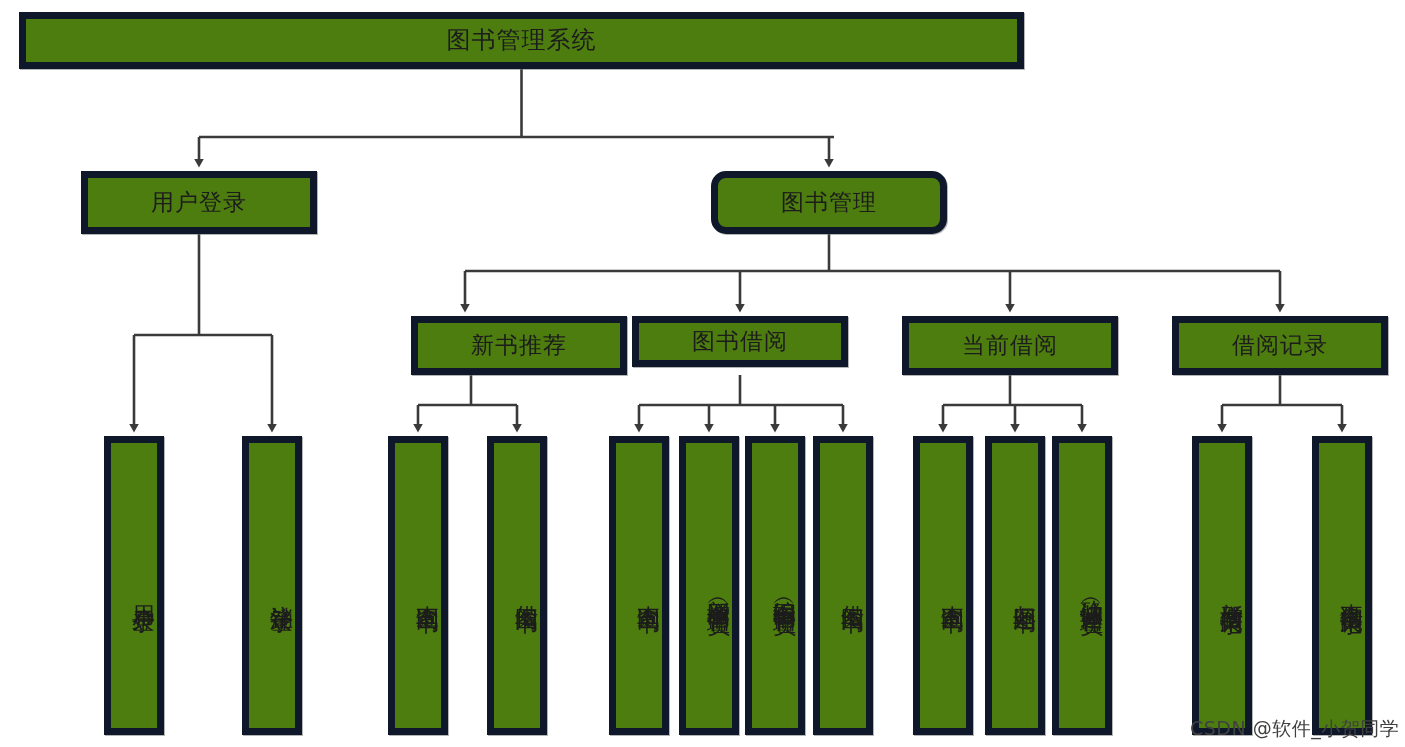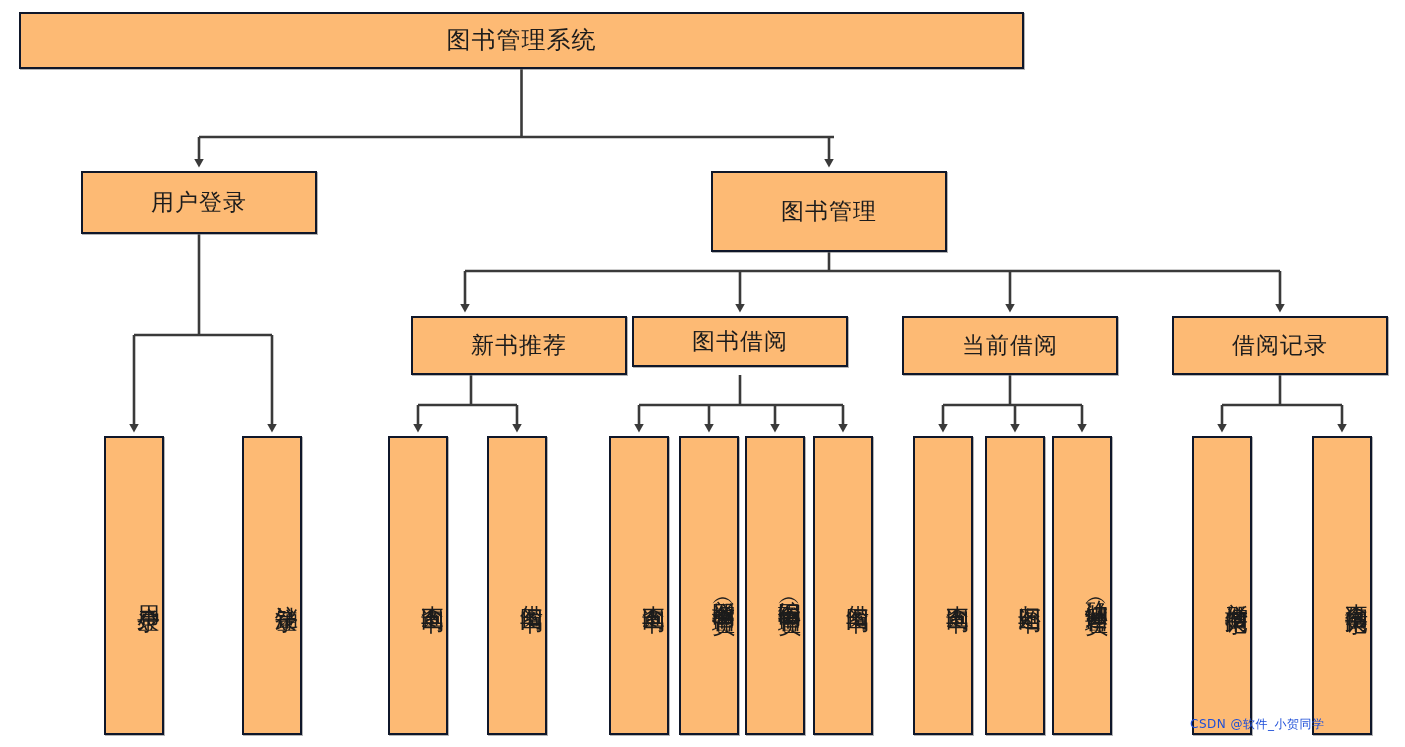--- a/index.html
+++ b/index.html
@@ -21,22 +21,22 @@
     position: absolute;
     left: 0;
     top: 0;
     width: 1405px;
     height: 747px;
     pointer-events: none;
   }
   .node {
     position: absolute;
     box-sizing: border-box;
-    background: #fdba74;
-    border: 2px solid #0f172a;
+    background: #4d7c0f;
+    border: 7px solid #0f172a;
     box-shadow: 1px 1px 0 rgba(120,120,120,0.55);
     display: flex;
     align-items: center;
     justify-content: center;
     color: #1c1c1c;
     line-height: 1.18;
   }
   .node.horiz {
     font-size: 23px;
     letter-spacing: 1px;
@@ -49,22 +49,22 @@
     writing-mode: vertical-rl;
     text-orientation: upright;
     font-size: 23px;
     letter-spacing: 2px;
     align-items: flex-start;
     justify-content: center;
     padding-top: 10px;
   }
   .watermark {
     position: absolute;
-    font-size: 12px;
-    color: #1d4ed8;
+    font-size: 19px;
+    color: #404040;
     white-space: nowrap;
     letter-spacing: 0.5px;
   }
 </style>
 </head>
 <body>
 
 <div id="canvas">
 
   <svg id="edges" viewBox="0 0 1405 747" xmlns="http://www.w3.org/2000/svg">
@@ -113,21 +113,21 @@
       <path d="M1280,375 L1280,405"></path>
       <path d="M1222,405 L1342,405"></path>
       <path d="M1222,405 L1222,425" marker-end="url(#arrow)"></path>
       <path d="M1342,405 L1342,425" marker-end="url(#arrow)"></path>
     </g>
   </svg>
 
   <div class="node horiz root" style="left:19px;top:12px;width:1005px;height:57px;">图书管理系统</div>
 
   <div class="node horiz" style="left:81px;top:171px;width:236px;height:63px;">用户登录</div>
-  <div class="node horiz" style="left:711px;top:171px;width:236px;height:81px;">图书管理</div>
+  <div class="node horiz" style="left:711px;top:171px;width:236px;height:63px;border-radius:15px;">图书管理</div>
 
   <div class="node horiz" style="left:363px;top:316px;width:216px;height:59px;margin-left:48px;">新书推荐</div>
   <div class="node horiz" style="left:632px;top:316px;width:216px;height:51px;">图书借阅</div>
   <div class="node horiz" style="left:902px;top:316px;width:216px;height:59px;">当前借阅</div>
   <div class="node horiz" style="left:1172px;top:316px;width:216px;height:59px;">借阅记录</div>
 
   <div class="node vert" style="left:104px;top:436px;width:60px;height:299px;">用户登录</div>
   <div class="node vert" style="left:242px;top:436px;width:60px;height:299px;">注销登录</div>
 
   <div class="node vert" style="left:388px;top:436px;width:60px;height:299px;">查询图书</div>

